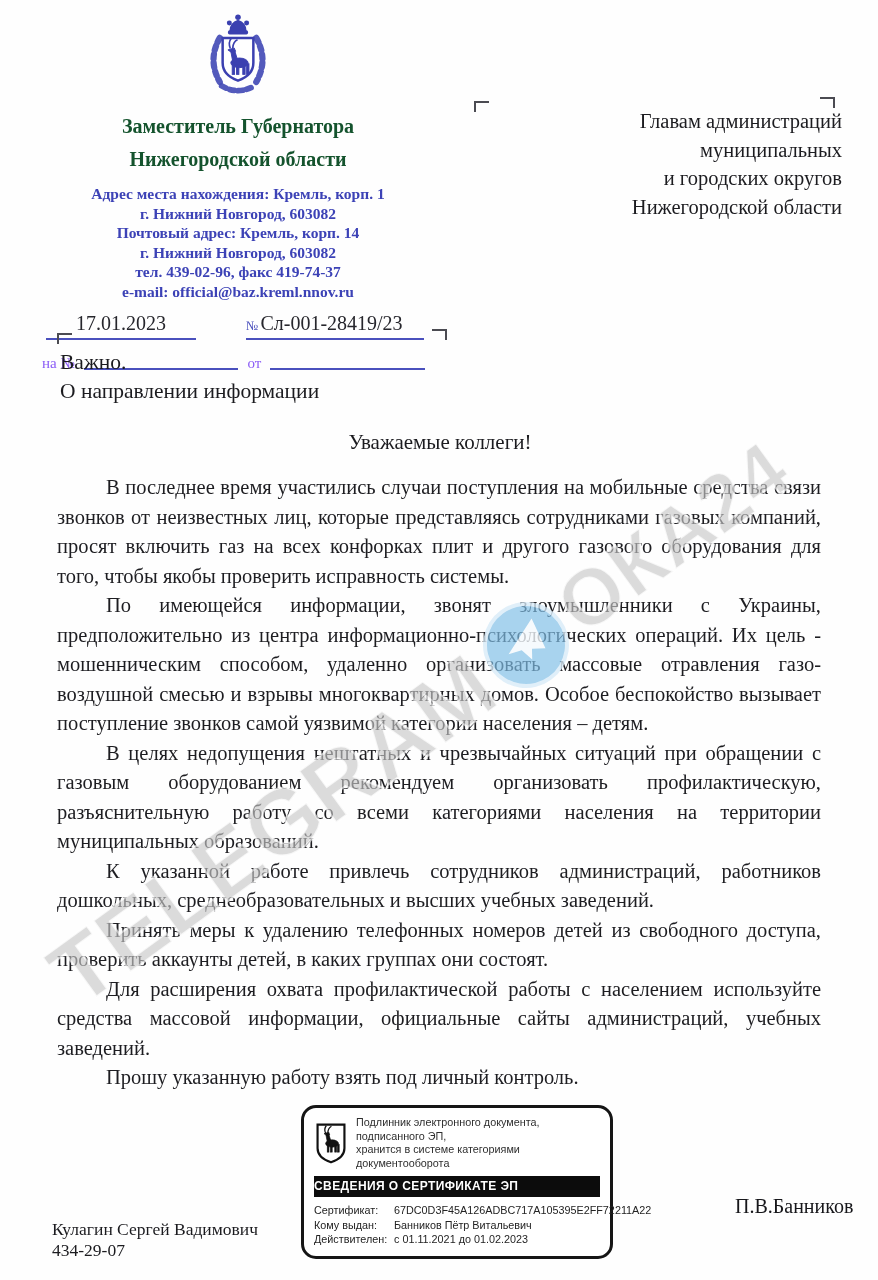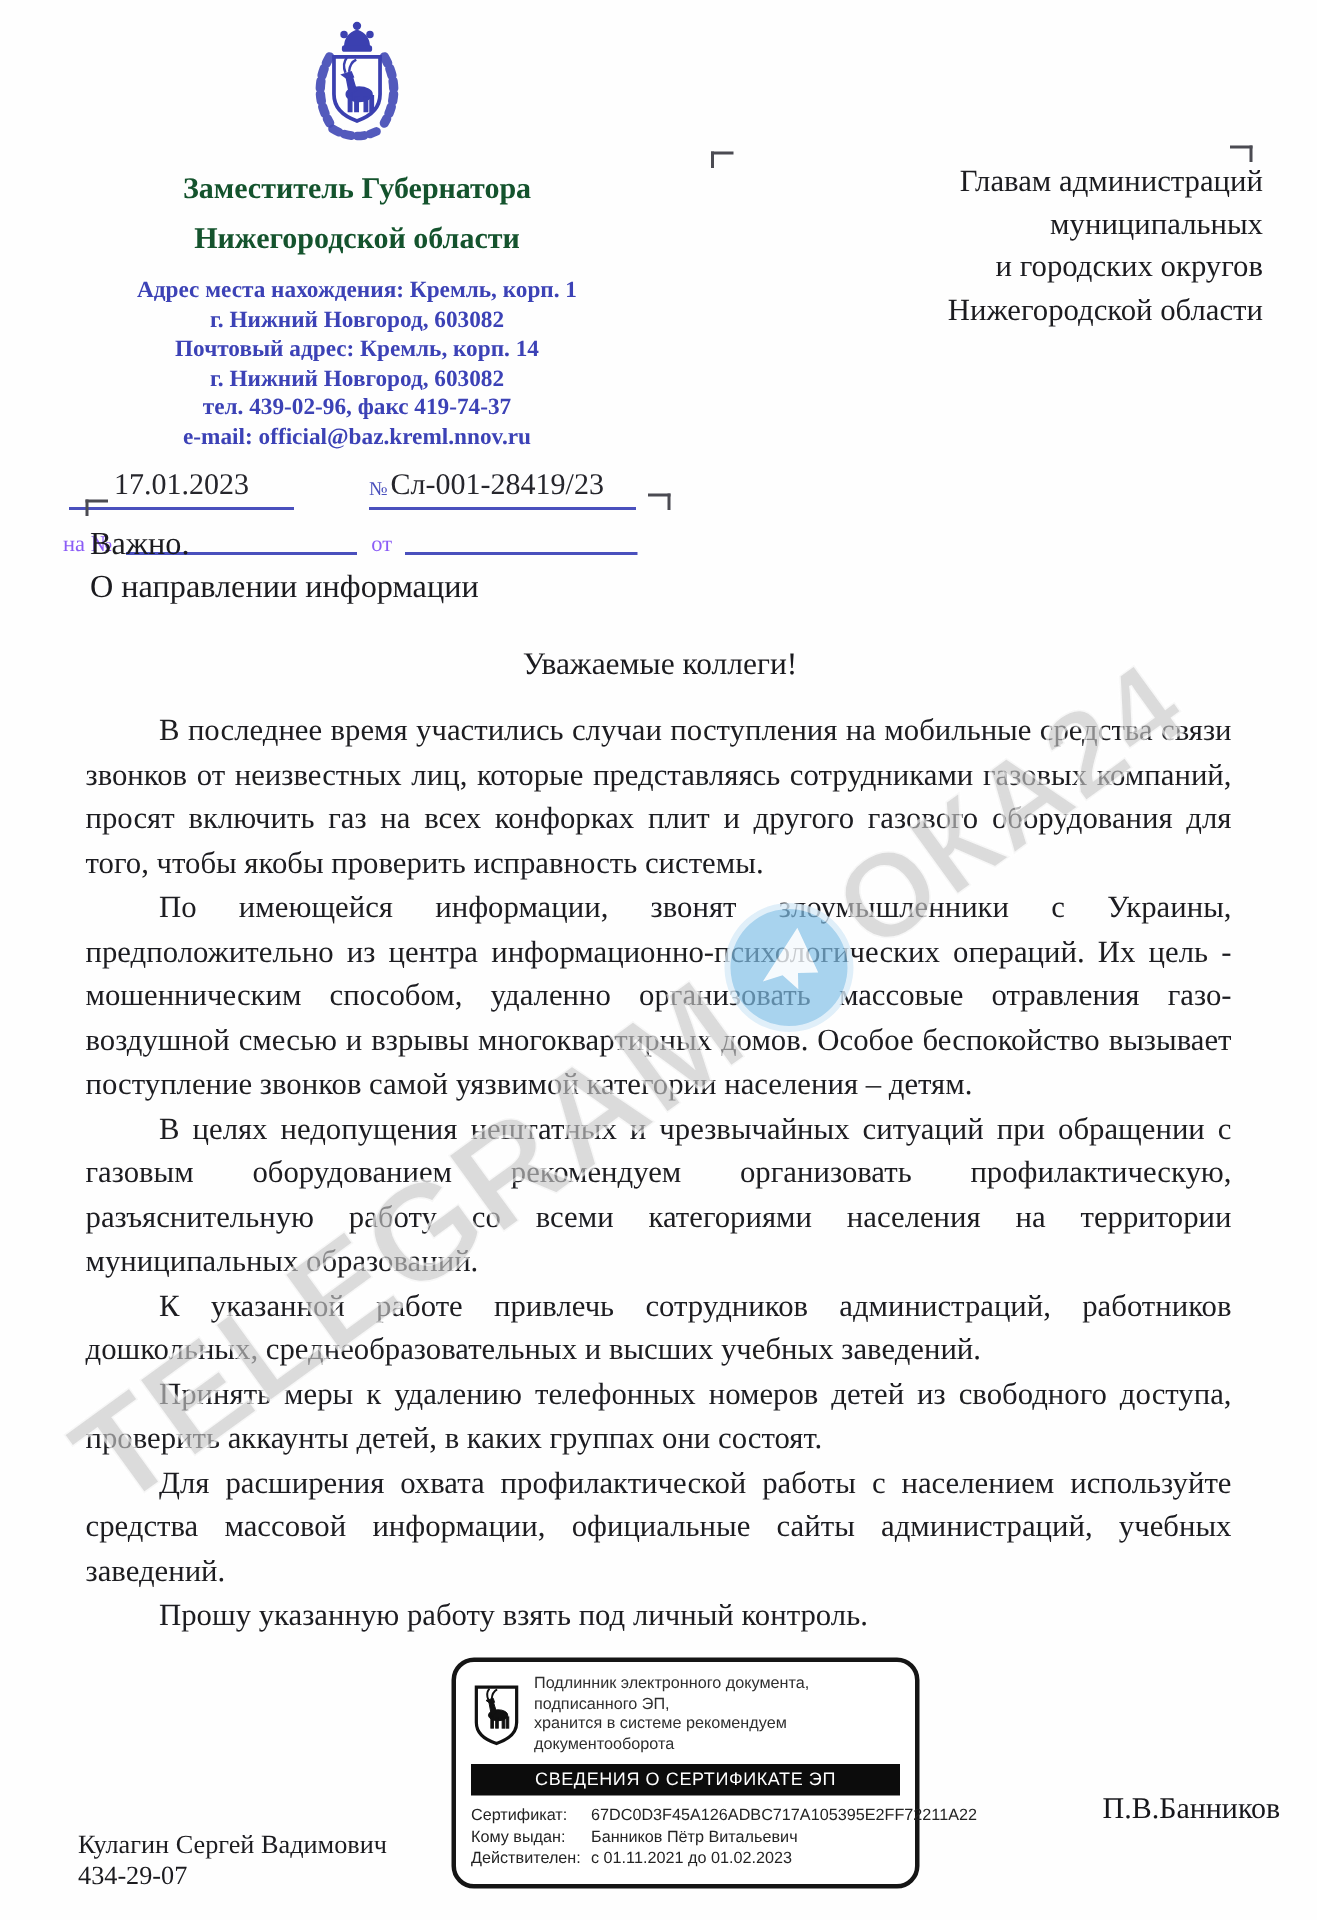--- a/index.html
+++ b/index.html
@@ -48,22 +48,22 @@
              border:4px solid rgba(235,245,252,0.8);margin:0 8px;display:flex;align-items:center;
              justify-content:center;flex:none;}
   .wm-circle svg{opacity:0.9;}
 
   
   .stamp{position:absolute;left:301px;top:1105px;width:312px;background:#fff;border:3.5px solid #151515;
          border-radius:15px;padding:8px 10px 9px;font-family:"Liberation Sans",sans-serif;z-index:7;
          box-sizing:border-box;}
   .stamp-head{display:flex;align-items:center;}
   .stamp-head-text{margin-left:8px;flex:1;font-size:10.8px;line-height:13.5px;color:#2e2e2e;}
-  .stamp-bar{margin-top:6px;background:#0c0c0c;color:#ffffff;font-size:12px;font-weight:normal;
-             text-align:center;padding:3px 0 4px;letter-spacing:0.4px;}
+  .stamp-bar{margin-top:6px;background:#0c0c0c;color:#ffffff;font-size:12px;font-weight:bold;
+             text-align:left;padding:3px 0 4px;letter-spacing:0.4px;}
   .stamp-rows{margin-top:6px;font-size:10.8px;line-height:14.5px;color:#232323;}
   .stamp-row{display:flex;}
   .stamp-row .lbl{width:80px;flex:none;}
   .stamp-row .val{flex:1;}
 
   .sig-name{position:absolute;left:735px;top:1150px;font-size:20px;color:#17171b;margin-top:45px;}
   .footer{position:absolute;left:52px;top:1219px;font-size:17.5px;line-height:20.5px;color:#1b1b1f;}
 </style>
 </head>
 <body>
@@ -176,21 +176,21 @@
           <rect x="18.5" y="22" width="1.6" height="6"></rect>
           <rect x="21" y="21" width="1.6" height="7"></rect>
           <polygon points="12,21 10.3,12 13,11.5 15,18"></polygon>
           <polygon points="10.8,12.5 8.5,10.8 13,9.5 13.8,12"></polygon>
           <path d="M10,10.5 q-1.8,-4 0.6,-7" fill="none" stroke-width="1.2"></path>
           <path d="M12,10 q0.3,-4.4 3.4,-6" fill="none" stroke-width="1.2"></path>
         </g>
       </svg>
       <div class="stamp-head-text">
         <div>Подлинник электронного документа, подписанного ЭП,</div>
-        <div>хранится в системе рекомендуем документооборота</div>
+        <div>хранится в системе категориями документооборота</div>
       </div>
     </div>
     <div class="stamp-bar">СВЕДЕНИЯ О СЕРТИФИКАТЕ ЭП</div>
     <div class="stamp-rows">
       <div class="stamp-row">
         <span class="lbl">Сертификат:</span>
         <span class="val">67DC0D3F45A126ADBC717A105395E2FF72211A22</span>
       </div>
       <div class="stamp-row">
         <span class="lbl">Кому выдан:</span>

